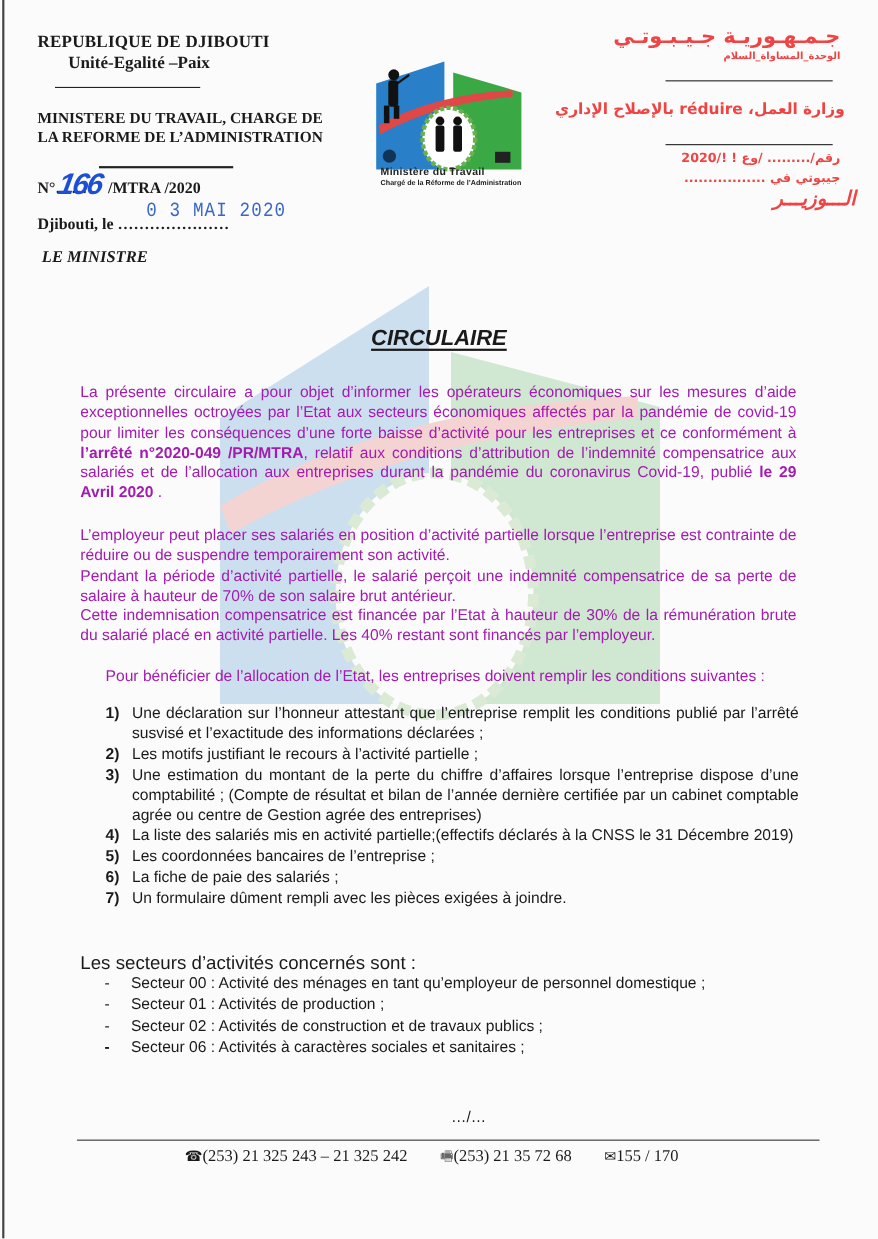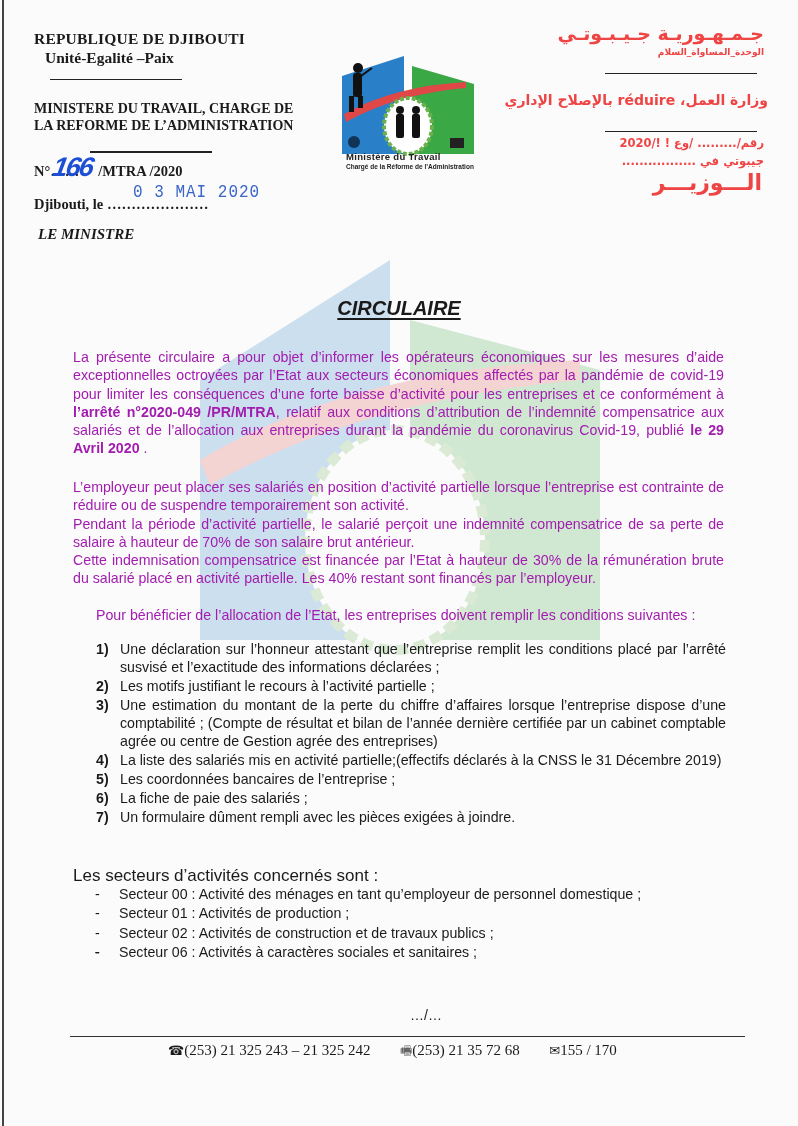--- a/index.html
+++ b/index.html
@@ -6,21 +6,21 @@
   body {
     width: 798px; height: 1126px; position: relative; overflow: hidden;
     background: #fbfbfb;
     font-family: "Liberation Sans", sans-serif;
     color: #1a1a1a;
   }
   .left-edge { position: absolute; left: 2px; top: 0; width: 2px; height: 1126px; background: #444; }
   .serif { font-family: "Liberation Serif", serif; }
   .hdr-left { position: absolute; left: 34px; top: 30px; width: 260px; }
   .rep { font-weight: bold; font-size: 15.5px; letter-spacing: 0.2px; }
-  .motto { font-weight: bold; font-size: 15.5px; margin-left: 11px; margin-top: 1px; }
+  .motto { font-weight: bold; font-size: 15.5px; margin-left: 28px; margin-top: 1px; }
   .rule1 { position: absolute; left: 50px; top: 79px; width: 132px; height: 1px; background: #222; }
   .ministry { position: absolute; left: 34px; top: 100px; font-weight: bold; font-size: 14px; line-height: 17px; width: 270px; }
   .rule2 { position: absolute; left: 90px; top: 151px; width: 122px; height: 2px; background: #222; }
   .numline { position: absolute; left: 34px; top: 163px; font-weight: bold; font-size: 14.5px; }
   .num-hand { position: absolute; left: 53px; top: 152px; color: #1c4fd4; font-size: 27px; font-style: italic; font-weight: bold; font-family: "Liberation Sans", sans-serif; transform: skewX(-10deg); letter-spacing: -2px; }
   .dateline { position: absolute; left: 34px; top: 196px; font-weight: bold; font-size: 14.5px; }
   .stamp { position: absolute; left: 133px; top: 183px; color: #3a66c8; font-family: "Liberation Mono", monospace; font-size: 16px; letter-spacing: 1px; transform: scaleY(1.15); }
   .minister-fr { position: absolute; left: 38px; top: 226px; font-weight: bold; font-style: italic; font-size: 15px; }
 
   .logo { position: absolute; left: 334px; top: 46px; width: 146px; height: 130px; }
@@ -28,21 +28,21 @@
   .logo-t2 { position: absolute; left: 346px; top: 163px; font-size: 6.5px; font-weight: bold; color: #222; }
 
   .ar { position: absolute; direction: rtl; text-align: center; font-family: "DejaVu Sans", sans-serif; font-weight: bold; color: #ef4444; }
   .ar-rep { right: 34px; top: 22px; font-size: 19px; }
   .ar-motto { right: 34px; top: 47px; font-size: 9px; font-weight: bold; }
   .ar-rule1 { position: absolute; left: 605px; top: 73px; width: 152px; height: 1px; background: #222; }
   .ar-min { right: 30px; top: 92px; font-size: 14px; }
   .ar-rule2 { position: absolute; left: 605px; top: 131px; width: 152px; height: 1px; background: #222; }
   .ar-num { right: 34px; top: 136px; font-size: 11.5px; }
   .ar-date { right: 34px; top: 154px; font-size: 11.5px; }
-  .ar-minister { right: 36px; top: 170px; font-size: 22px; }
+  .ar-minister { right: 20px; top: 170px; font-size: 18px; font-style: italic; }
 
   .watermark { position: absolute; left: 180px; top: 260px; width: 430px; height: 440px; opacity: 0.22; }
 
   .title { position: absolute; left: 0; width: 798px; top: 297px; text-align: center; font-size: 20px; font-weight: bold; font-style: italic; }
   .title span { text-decoration: underline; text-decoration-thickness: 2px; text-underline-offset: 3px; }
 
   .body { position: absolute; left: 73px; width: 651px; font-size: 14.2px; line-height: 18.3px; text-align: justify; color: #a21caf; }
   .p1 { top: 348px; }
   .p2 { top: 478px; }
   .p3 { top: 606px; left: 96px; width: 630px; }
@@ -127,21 +127,21 @@
 
 <div class="body p2">
   <div>L’employeur peut placer ses salariés en position d’activité partielle lorsque l’entreprise est contrainte de réduire ou de suspendre temporairement son activité.</div>
   <div>Pendant la période d’activité partielle, le salarié  perçoit une indemnité compensatrice de sa perte de salaire à hauteur de 70% de son salaire brut antérieur.</div>
   <div>Cette indemnisation compensatrice est financée par l’Etat à hauteur de 30% de la rémunération brute du salarié placé en activité partielle. Les 40% restant sont financés par l’employeur.</div>
 </div>
 
 <div class="body p3">Pour bénéficier de l’allocation de l’Etat, les entreprises doivent remplir les conditions suivantes :</div>
 
 <ol class="cond">
-  <li><span class="n">1)</span><span>Une déclaration sur l’honneur attestant que l’entreprise remplit les conditions  placé  par l’arrêté susvisé et l’exactitude des informations déclarées ;</span></li>
+  <li><span class="n">1)</span><span>Une déclaration sur l’honneur attestant que l’entreprise remplit les conditions  publié  par l’arrêté susvisé et l’exactitude des informations déclarées ;</span></li>
   <li><span class="n">2)</span><span>Les motifs justifiant le recours à l’activité partielle ;</span></li>
   <li><span class="n">3)</span><span>Une estimation du montant de la perte du chiffre d’affaires lorsque l’entreprise dispose d’une comptabilité ; (Compte de résultat et bilan de l’année dernière certifiée par un cabinet comptable agrée ou centre de Gestion agrée des entreprises)</span></li>
   <li><span class="n">4)</span><span>La liste des salariés mis en activité partielle;(effectifs déclarés à la CNSS le 31 Décembre 2019)</span></li>
   <li><span class="n">5)</span><span>Les coordonnées bancaires de l’entreprise ;</span></li>
   <li><span class="n">6)</span><span>La fiche de paie des salariés ;</span></li>
   <li><span class="n">7)</span><span>Un formulaire dûment rempli avec les pièces exigées à joindre.</span></li>
 </ol>
 
 <div class="sect-intro">Les  secteurs d’activités concernés sont :</div>
 <ul class="sectors">

